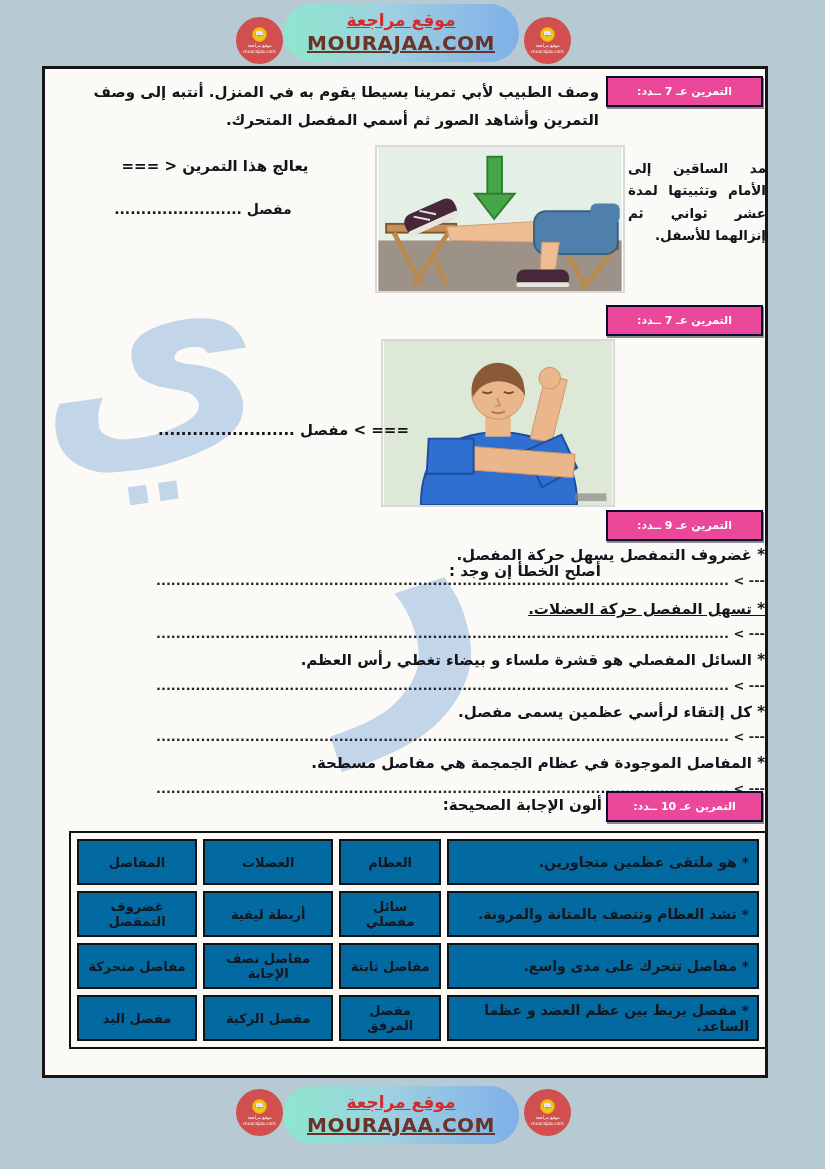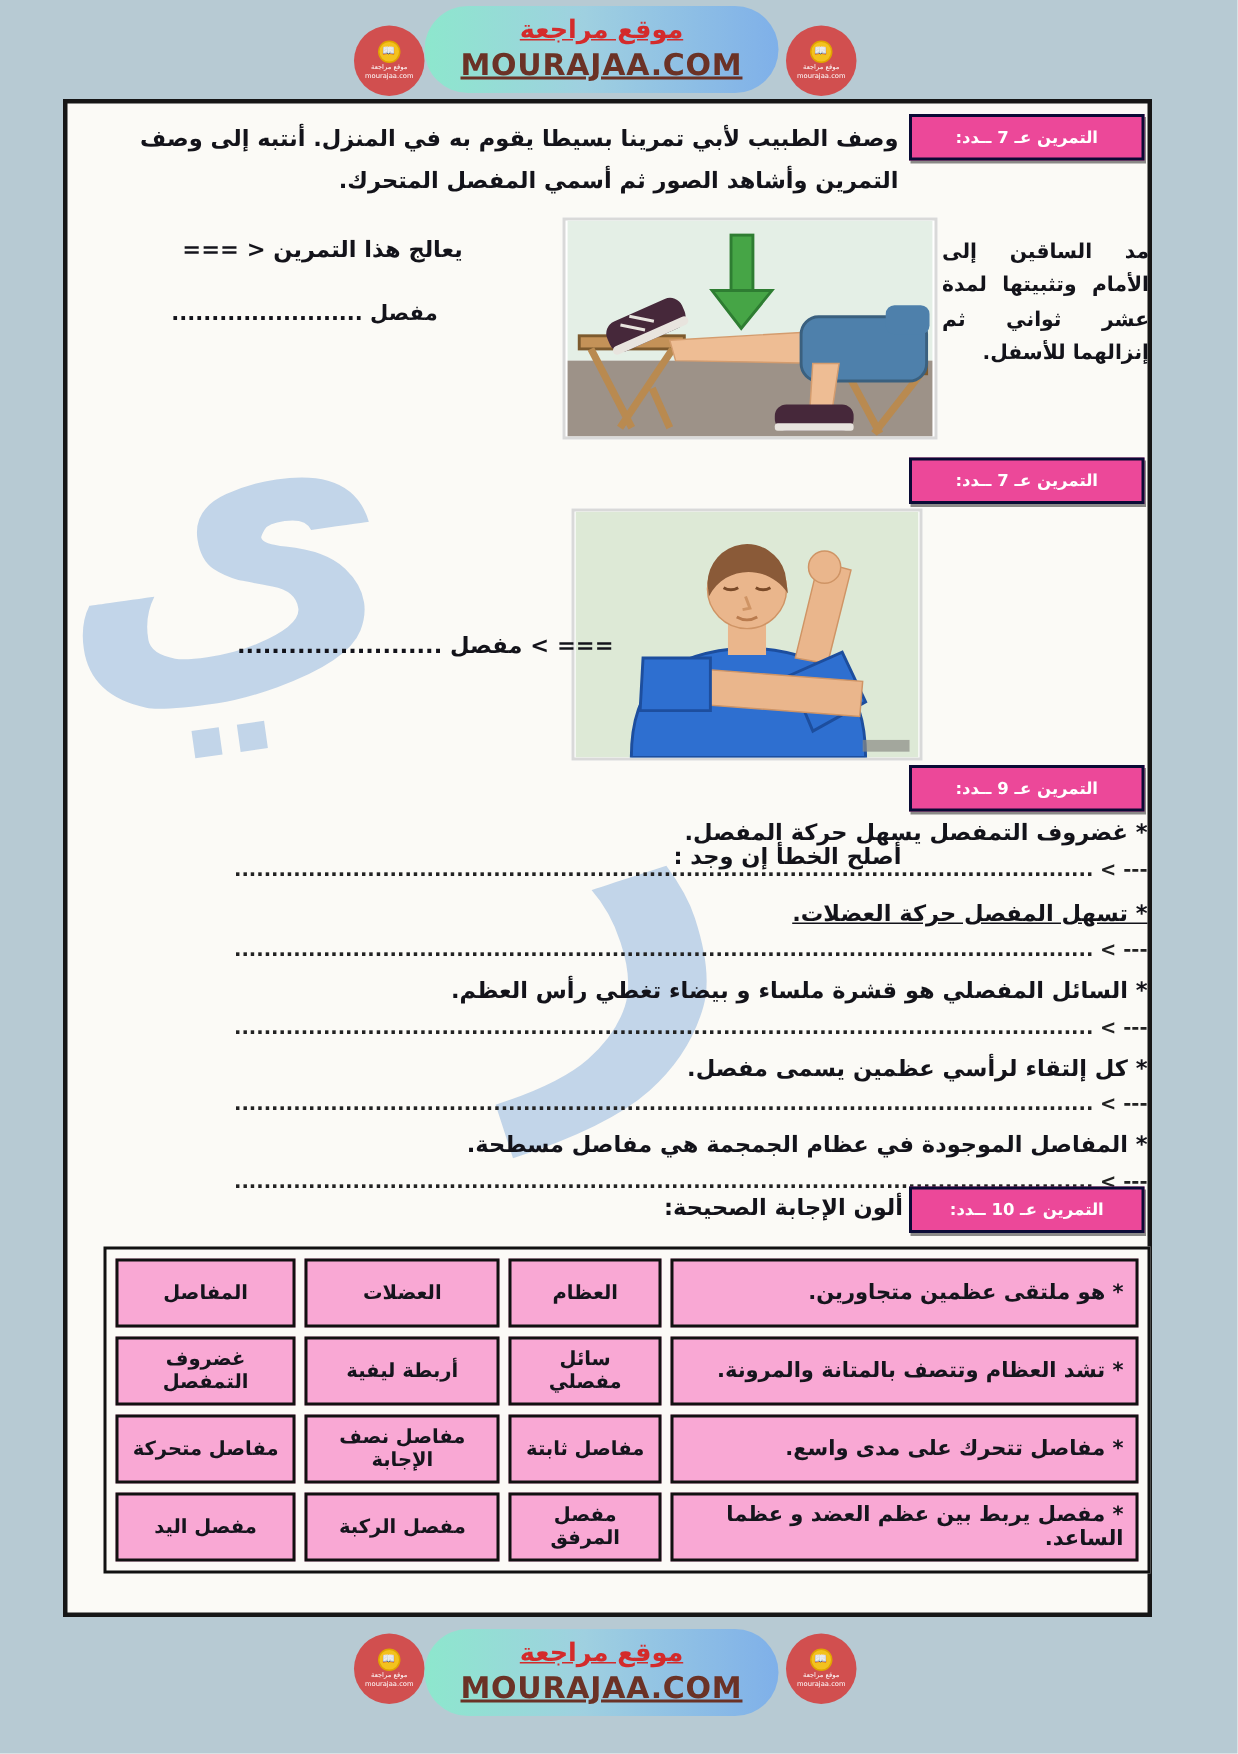--- a/index.html
+++ b/index.html
@@ -49,21 +49,21 @@
   .bullet { position:absolute; left:18px; width:702px; font-size:15px; line-height:1.3; }
   
   .pic { position:absolute; border:2px solid #d9d9d9; background:#fff; }
   
   table.answers {
     position:absolute; left:24px; top:762px; width:698px;
     direction:rtl; border-collapse:separate; border-spacing:6px;
     background:#fbfaf6; border:2px solid #111;
   }
   table.answers td {
-    border:2px solid #111; background:#f9a8d4; font-weight:bold; color:#15151d;
+    border:2px solid #111; background:#0369a1; font-weight:bold; color:#15151d;
     height:46px; padding:2px 8px; vertical-align:middle;
   }
   td.statement { width:47%; font-size:14px; text-align:right; }
   td.choice    { font-size:13px; text-align:center; }
 </style>
 </head>
 <body>
 
 <div class="logo-circle" style="left:236px; top:17px;">
   <span class="logo-dot">📖</span>

